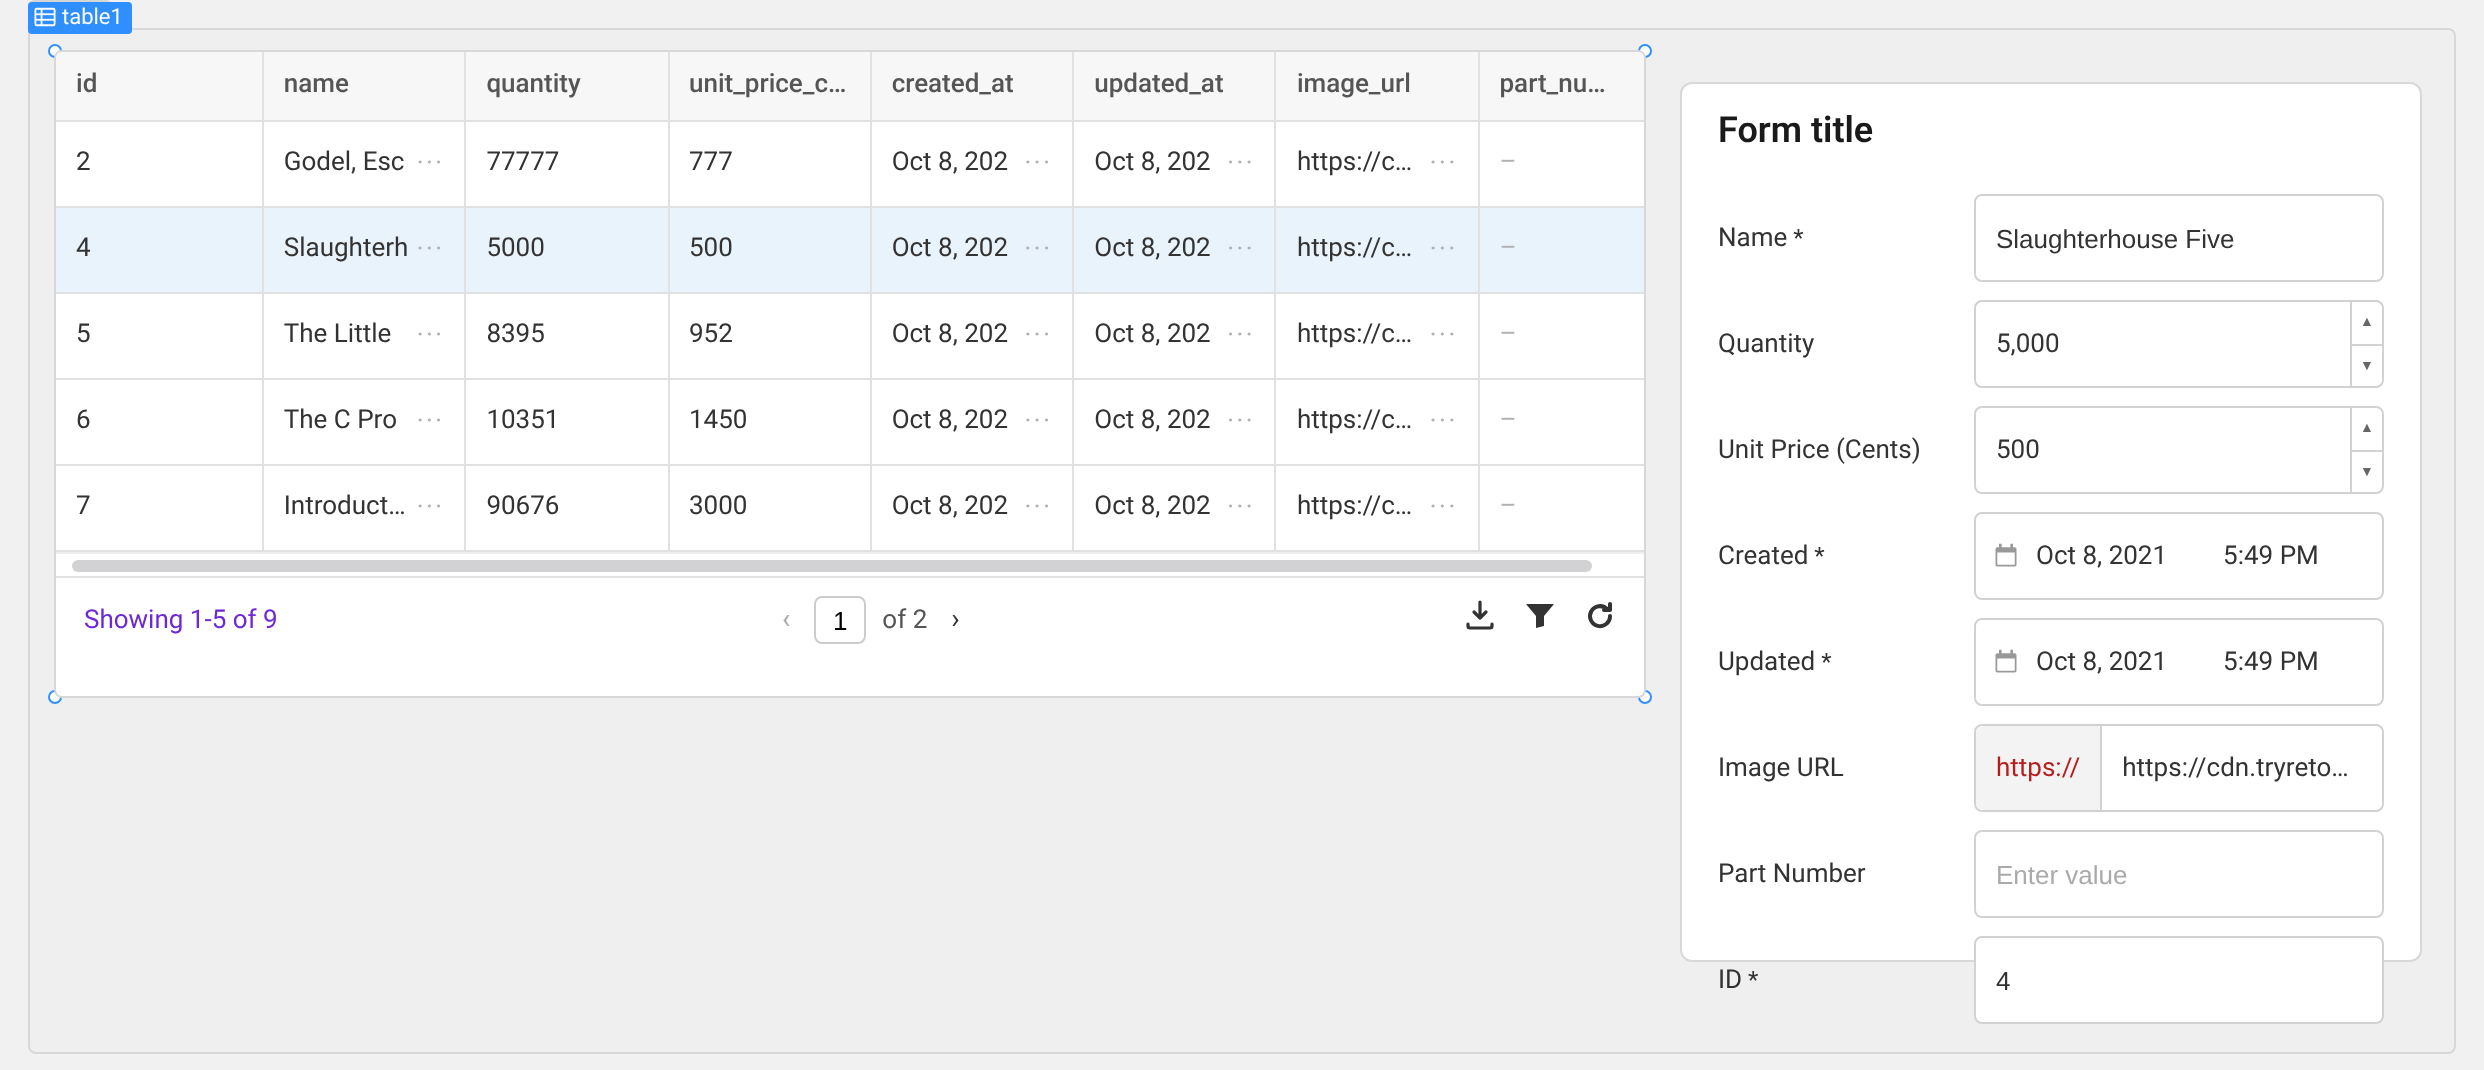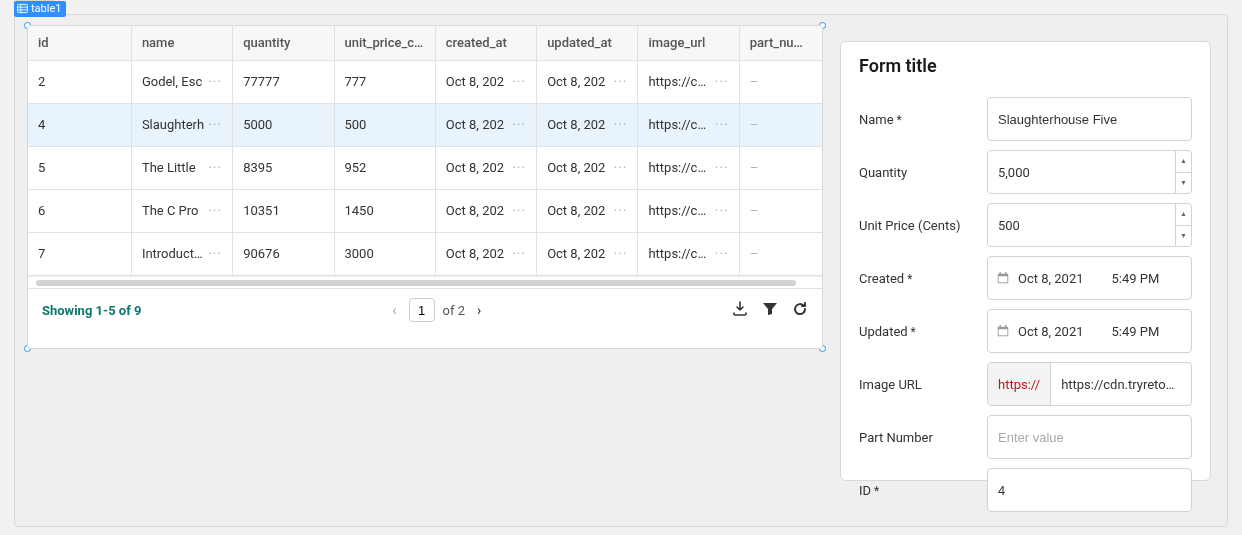--- a/index.html
+++ b/index.html
@@ -142,21 +142,21 @@
   }
   .table-footer {
     display: flex;
     align-items: center;
     justify-content: space-between;
     padding: 8px 14px;
     background: #fff;
     border-top: 1px solid #e1e1e3;
     height: 44px;
   }
-  .footer-left { color: #0f766e; font-weight: bold; }
+  .footer-left { color: #6d28d9; }
   .footer-center { display: flex; align-items: center; gap: 8px; color: #555; }
   .pager-btn { color: #aaa; cursor: pointer; font-size: 14px; padding: 0 4px; }
   .pager-input {
     width: 26px;
     height: 24px;
     text-align: center;
     border: 1px solid #ccc;
     border-radius: 4px;
     font-size: 13px;
   }

